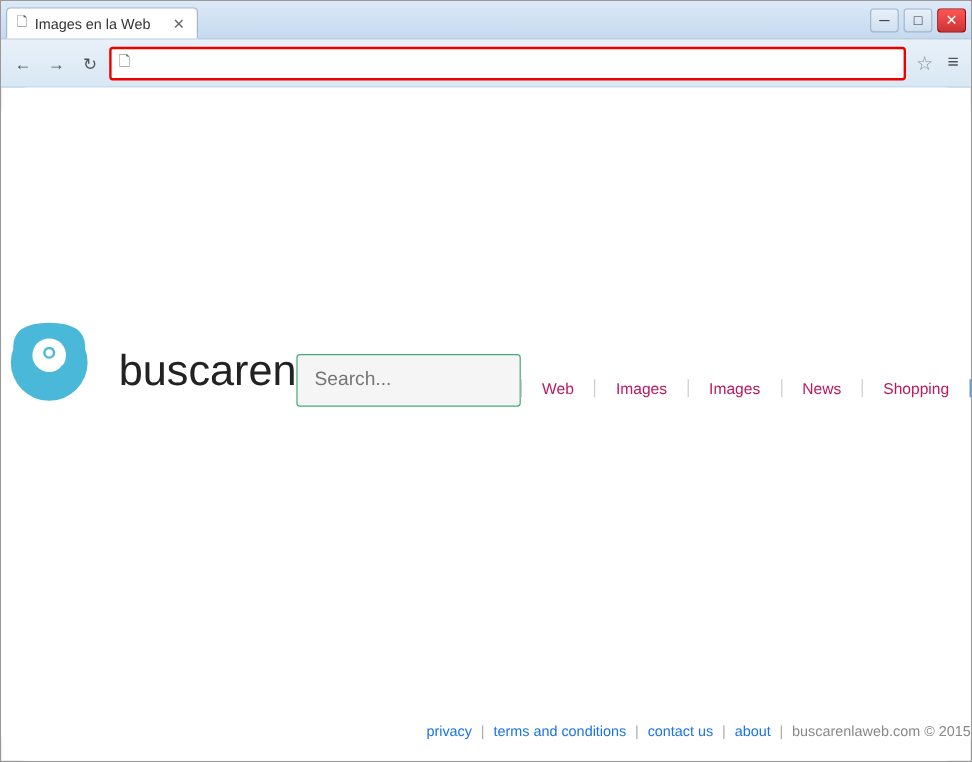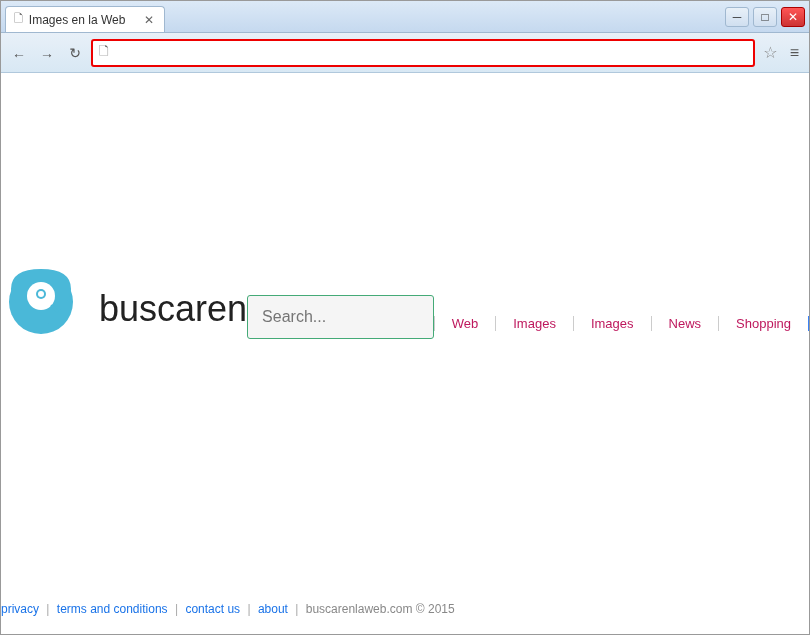--- a/index.html
+++ b/index.html
@@ -208,21 +208,21 @@
       border-left: 1px solid #ccc;
     }
     .search-nav-item:first-child { border-left: 1px solid #ccc; }
     .search-nav-item:last-child { border-right: 1px solid #3b82f6; }
 
     
     .page-footer {
       position: absolute;
       bottom: 18px;
       left: 0; right: 0;
-      text-align: left;
+      text-align: right;
       font-size: 12px;
       color: #888;
     }
     .page-footer a {
       color: #1a73e8;
       text-decoration: none;
       cursor: pointer;
     }
     .footer-sep { color: #aaa; margin: 0 4px; }
   </style>

